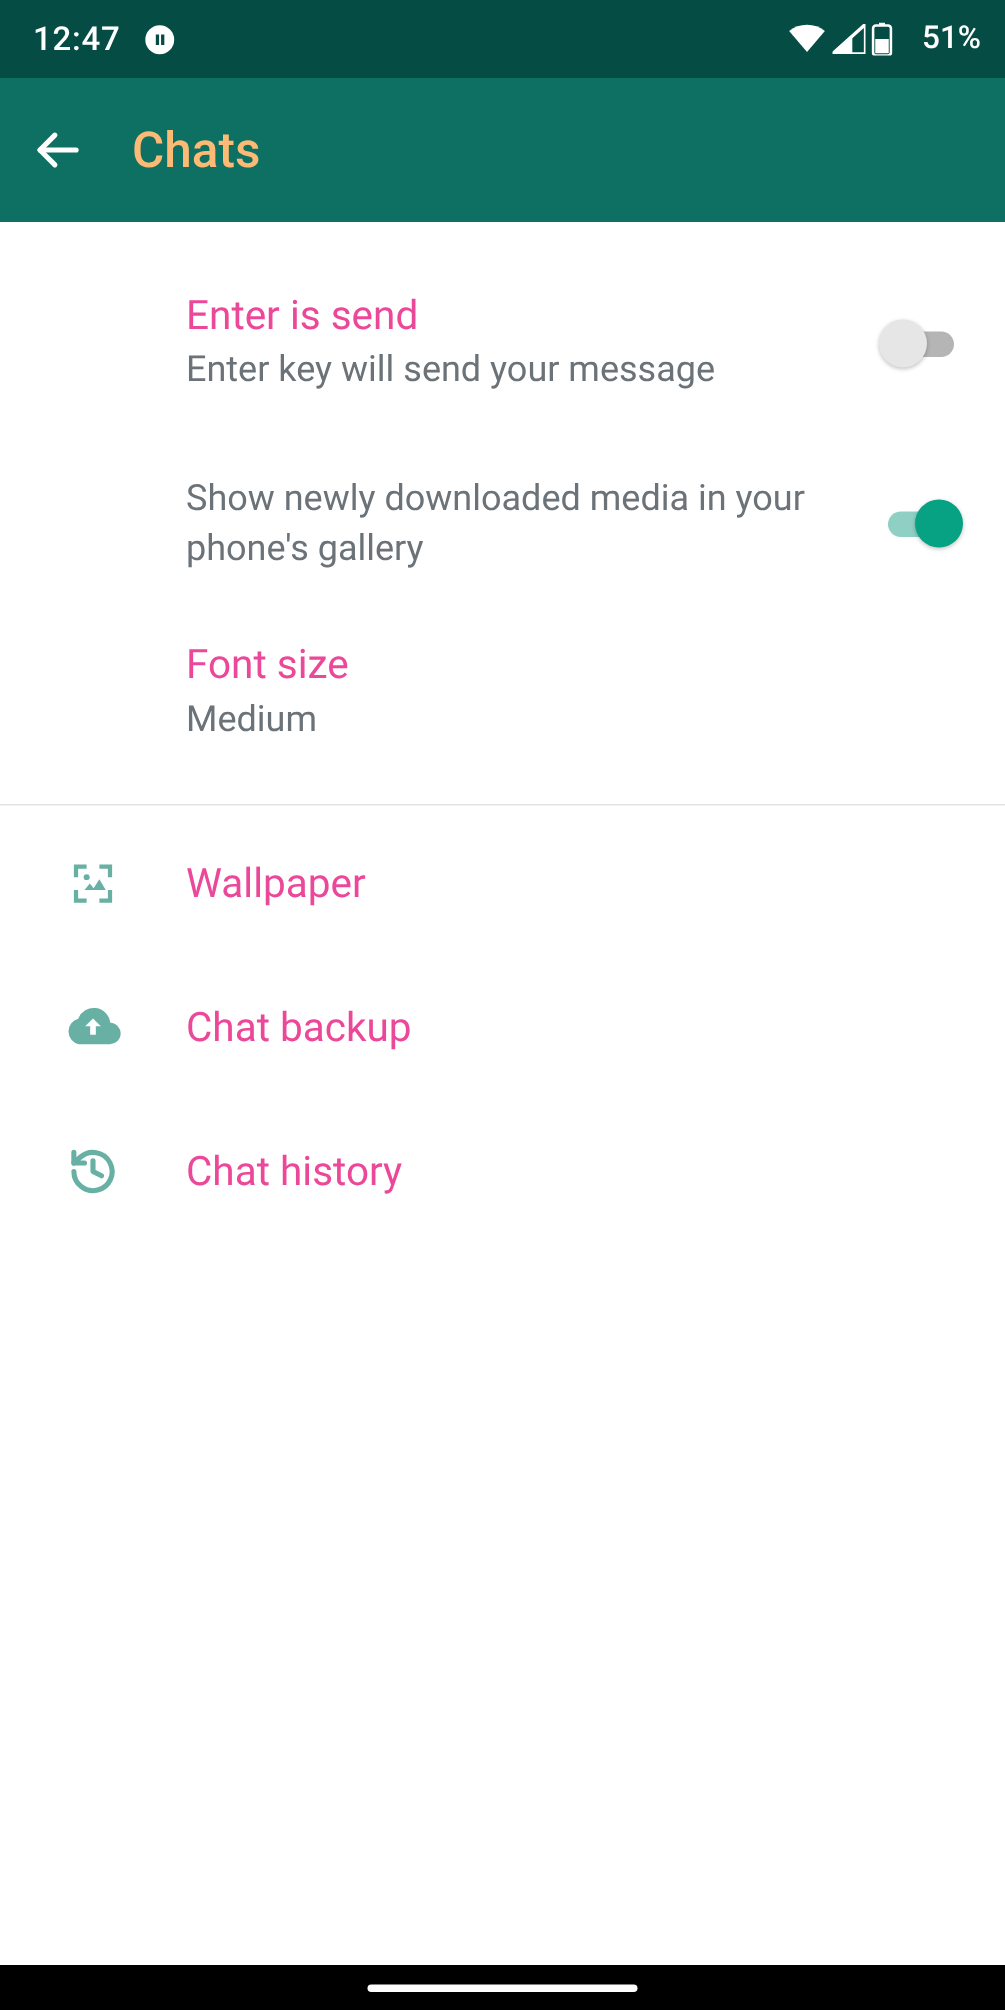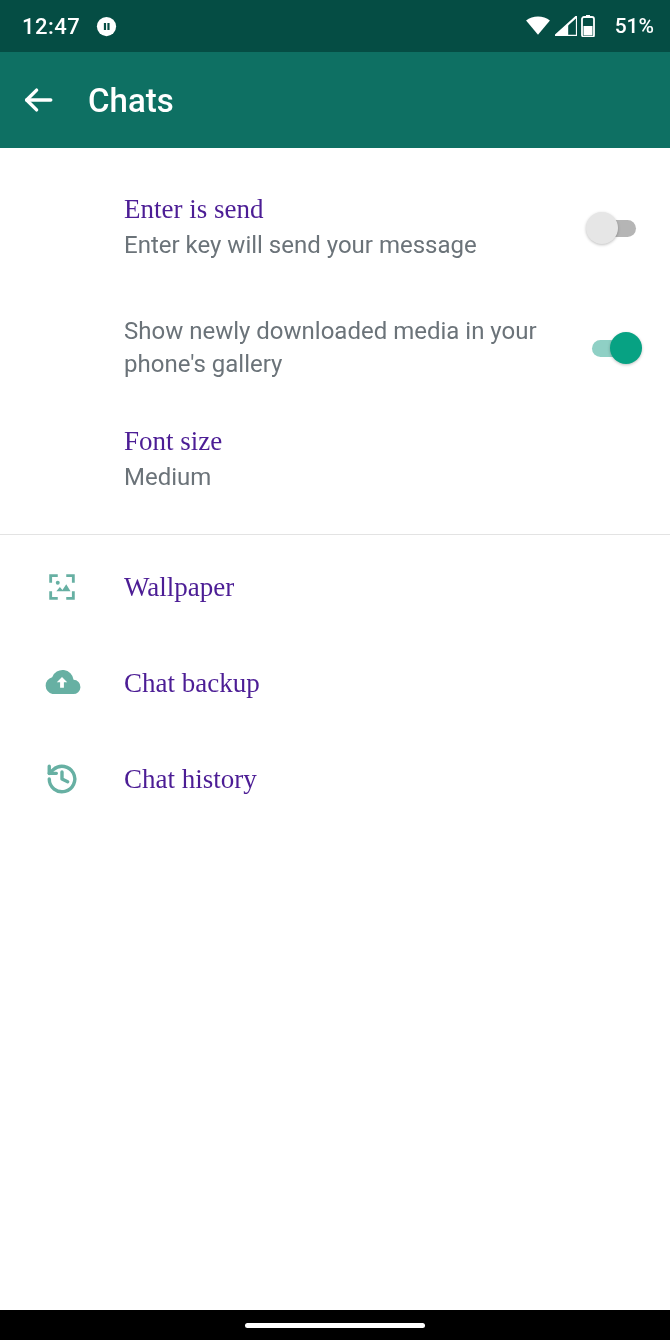--- a/index.html
+++ b/index.html
@@ -60,21 +60,21 @@
     }
     .back-btn {
       width: 40px;
       height: 40px;
       display: flex;
       align-items: center;
       justify-content: center;
       color: #ffffff;
     }
     .title {
-      color: #ffffff;
+      color: #fdba74;
       font-size: 33px;
       font-weight: 500;
     }
     
     .list {
       padding-top: 24px;
       background: #ffffff;
     }
     .item {
       display: flex;
@@ -103,22 +103,21 @@
       color: #67b0a3;
     }
     .texts {
       flex: 1;
       display: flex;
       flex-direction: column;
       gap: 4px;
     }
     .primary {
       font-size: 27px;
-      color: #4c1d95;
-      font-family: Liberation Serif, serif;
+      color: #ec4899;
     }
     .secondary {
       font-size: 24px;
       color: #6b7379;
       line-height: 1.4;
       padding-right: 8px;
     }
     .switch {
       width: 56px;
       height: 32px;

